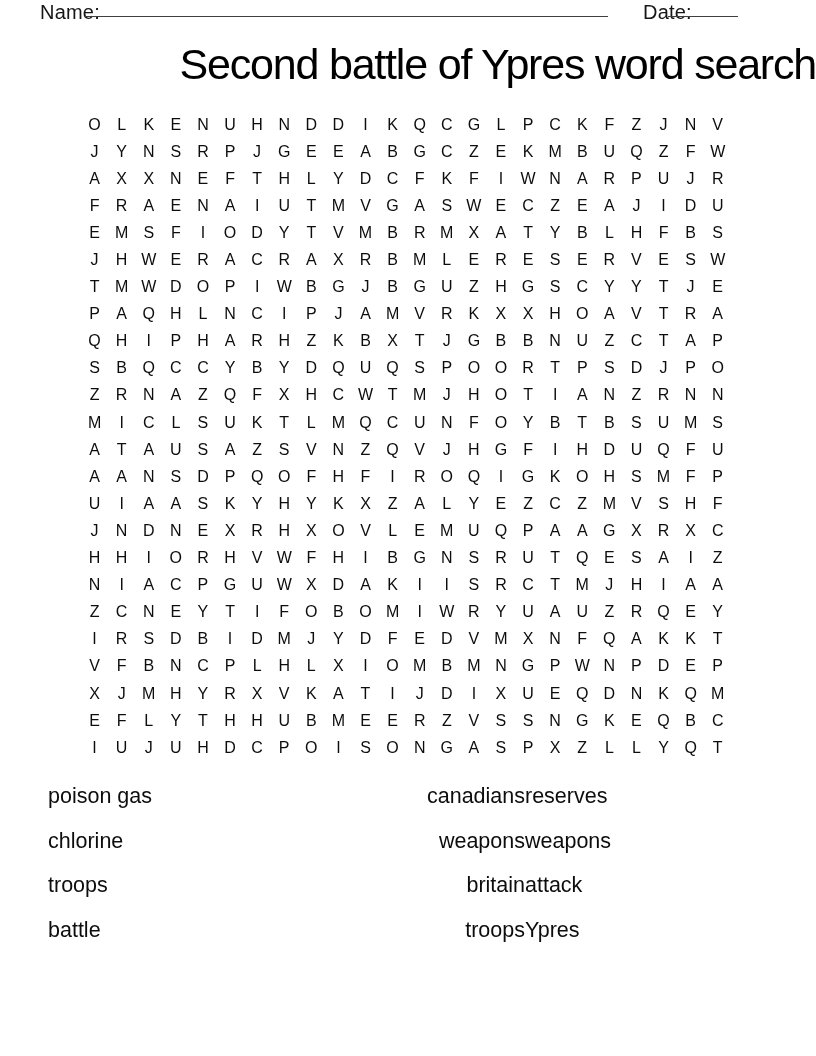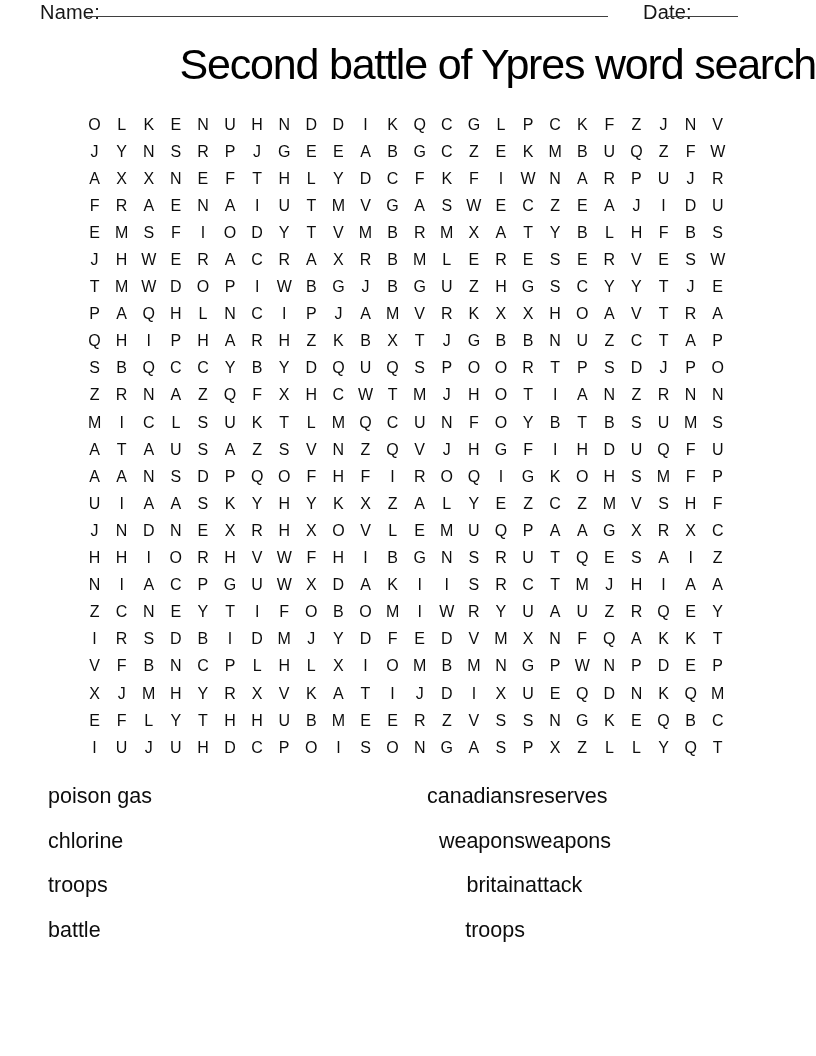--- a/index.html
+++ b/index.html
@@ -680,16 +680,17 @@
       <div class="word-col">
         <div class="word">canadians</div>
         <div class="word">weapons</div>
         <div class="word">britain</div>
         <div class="word">troops</div>
       </div>
       <div class="word-col">
         <div class="word">reserves</div>
         <div class="word">weapons</div>
         <div class="word">attack</div>
+        <div class="word">Ypres</div>
       </div>
     </div>
 
 </div>
 
 </body></html>

